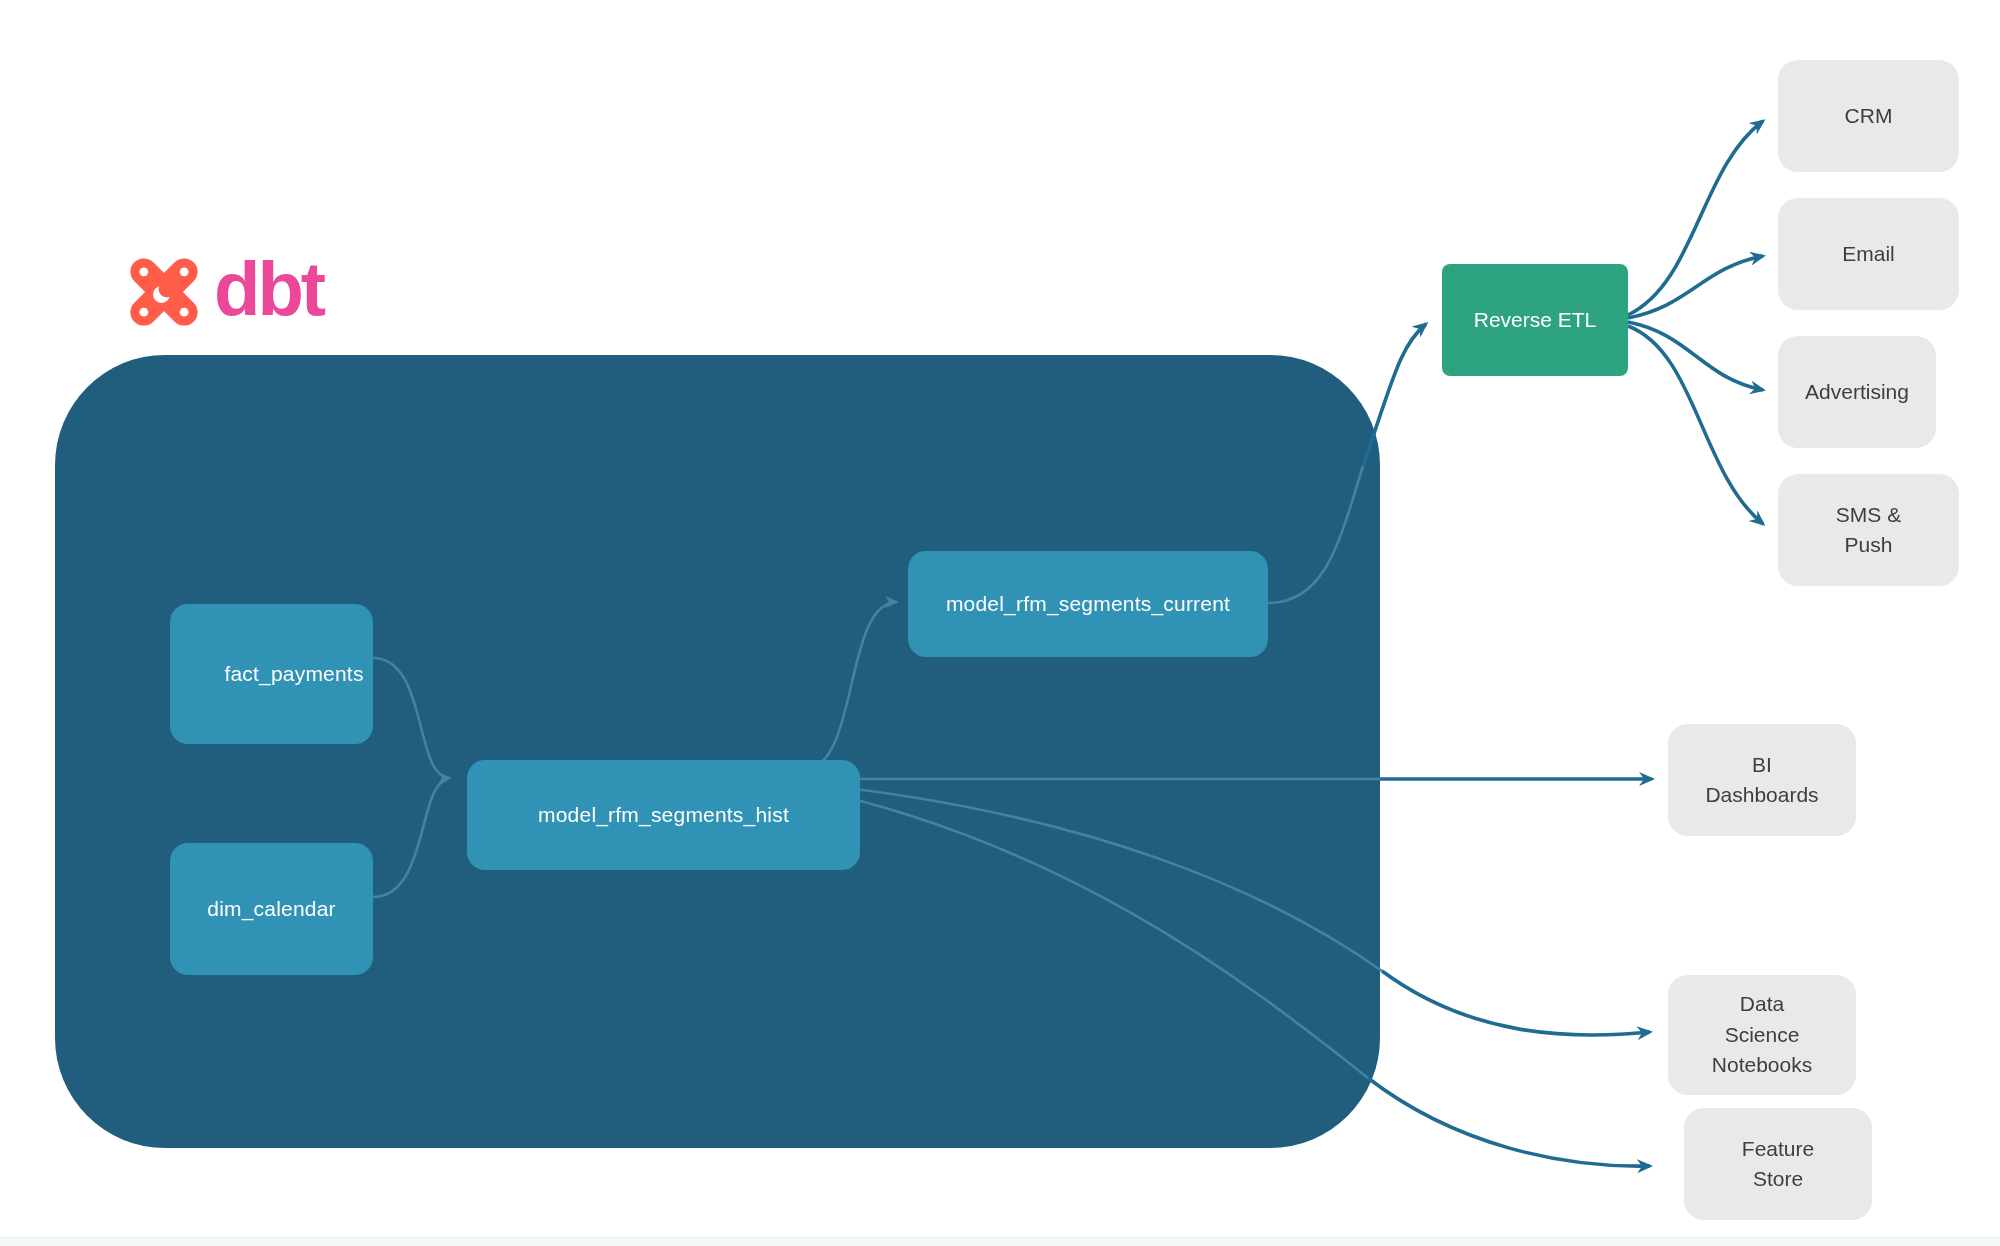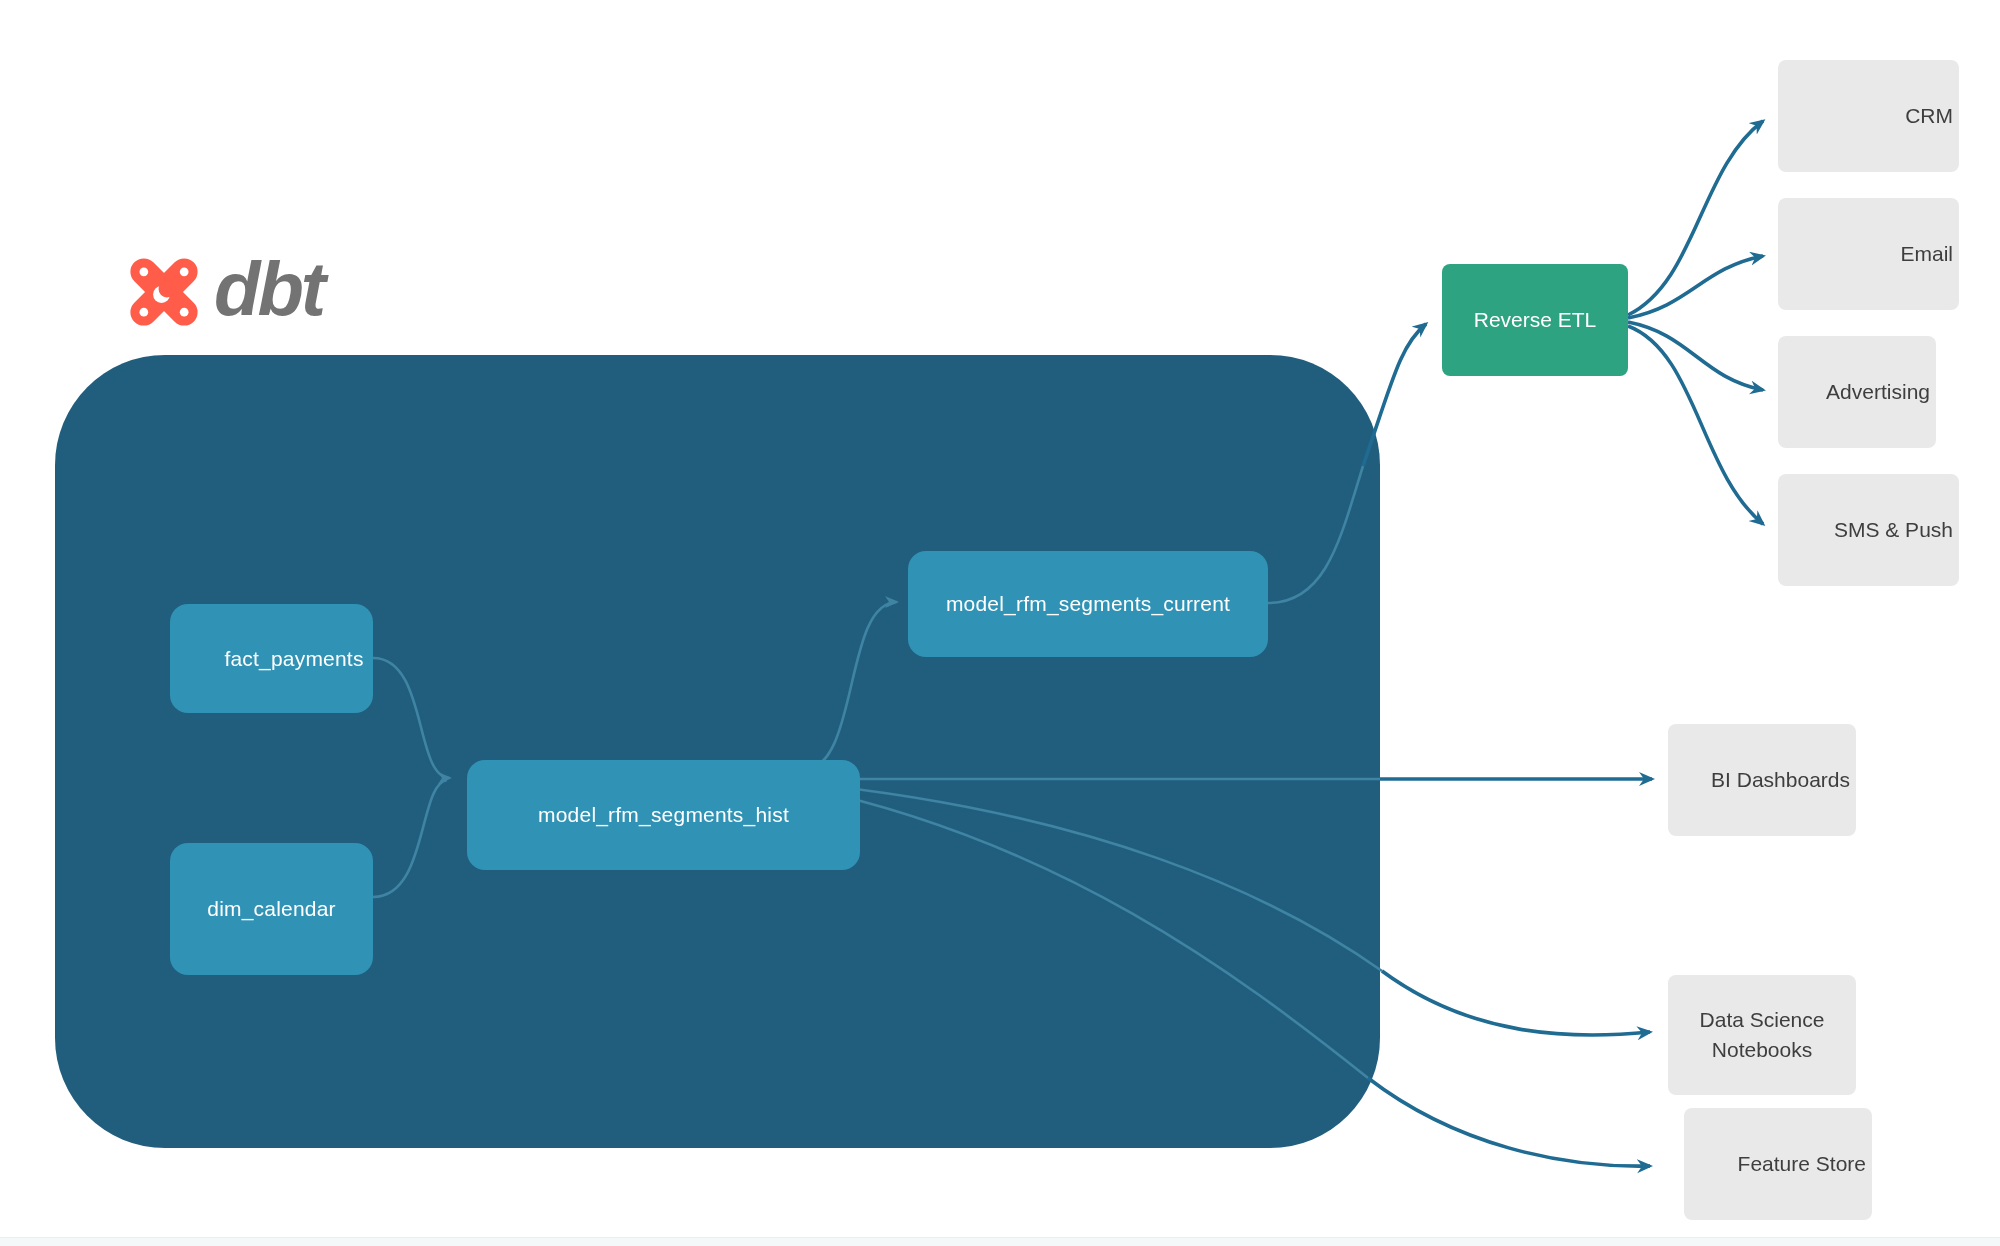--- a/index.html
+++ b/index.html
@@ -6,23 +6,22 @@
   body{
     width:2000px;height:1246px;position:relative;overflow:hidden;
     background:#ffffff;
     font-family:"Liberation Sans", sans-serif;
   }
 
   
   .logo{position:absolute;left:122px;top:248px;display:flex;align-items:center;gap:8px;}
   .logo svg{width:84px;height:88px;}
   .logo .wordmark{
-    font-size:76px;font-weight:800;color:#737373;letter-spacing:-3px;line-height:1;
+    font-size:76px;font-weight:800;color:#ec4899;letter-spacing:-3px;line-height:1;
     padding-bottom:6px;
-    font-style:italic;
   }
 
   
   .warehouse{
     position:absolute;left:55px;top:355px;width:1325px;height:793px;
     background:var(--warehouse-fill);border-radius:110px;
   }
 
   
   svg.connectors{position:absolute;left:0;top:0;width:2000px;height:1246px;pointer-events:none;}
@@ -38,25 +37,25 @@
   }
   .node-model{
     background:var(--model-fill);border-radius:18px;color:var(--label-light);
     font-size:21px;letter-spacing:.2px;
   }
   .node-etl{
     background:var(--reverse-etl-fill);border-radius:8px;color:var(--label-light);
     font-size:21px;
   }
   .node-dest{
-    background:var(--destination-fill);border-radius:8px;color:var(--label-dark);
-    font-size:21px;line-height:1.45;padding:0 6px;justify-content:flex-end;
+    background:var(--destination-fill);border-radius:20px;color:var(--label-dark);
+    font-size:21px;line-height:1.45;padding:0 34px;
   }
 
-  .n-fact    {left:170px; top:604px; width:203px; height:109px;padding-left:45px;}
+  .n-fact    {left:170px; top:604px; width:203px; height:140px;padding-left:45px;}
   .n-dim     {left:170px; top:843px; width:203px; height:132px;}
   .n-hist    {left:467px; top:760px; width:393px; height:110px;}
   .n-current {left:908px; top:551px; width:360px; height:106px;}
   .n-retl    {left:1442px;top:264px; width:186px; height:112px;}
   .n-crm     {left:1778px;top:60px;  width:181px; height:112px;}
   .n-email   {left:1778px;top:198px; width:181px; height:112px;}
   .n-adv     {left:1778px;top:336px; width:158px; height:112px;}
   .n-sms     {left:1778px;top:474px; width:181px; height:112px;}
   .n-bi      {left:1668px;top:724px; width:188px; height:112px;}
   .n-ds      {left:1668px;top:975px; width:188px; height:120px;}

